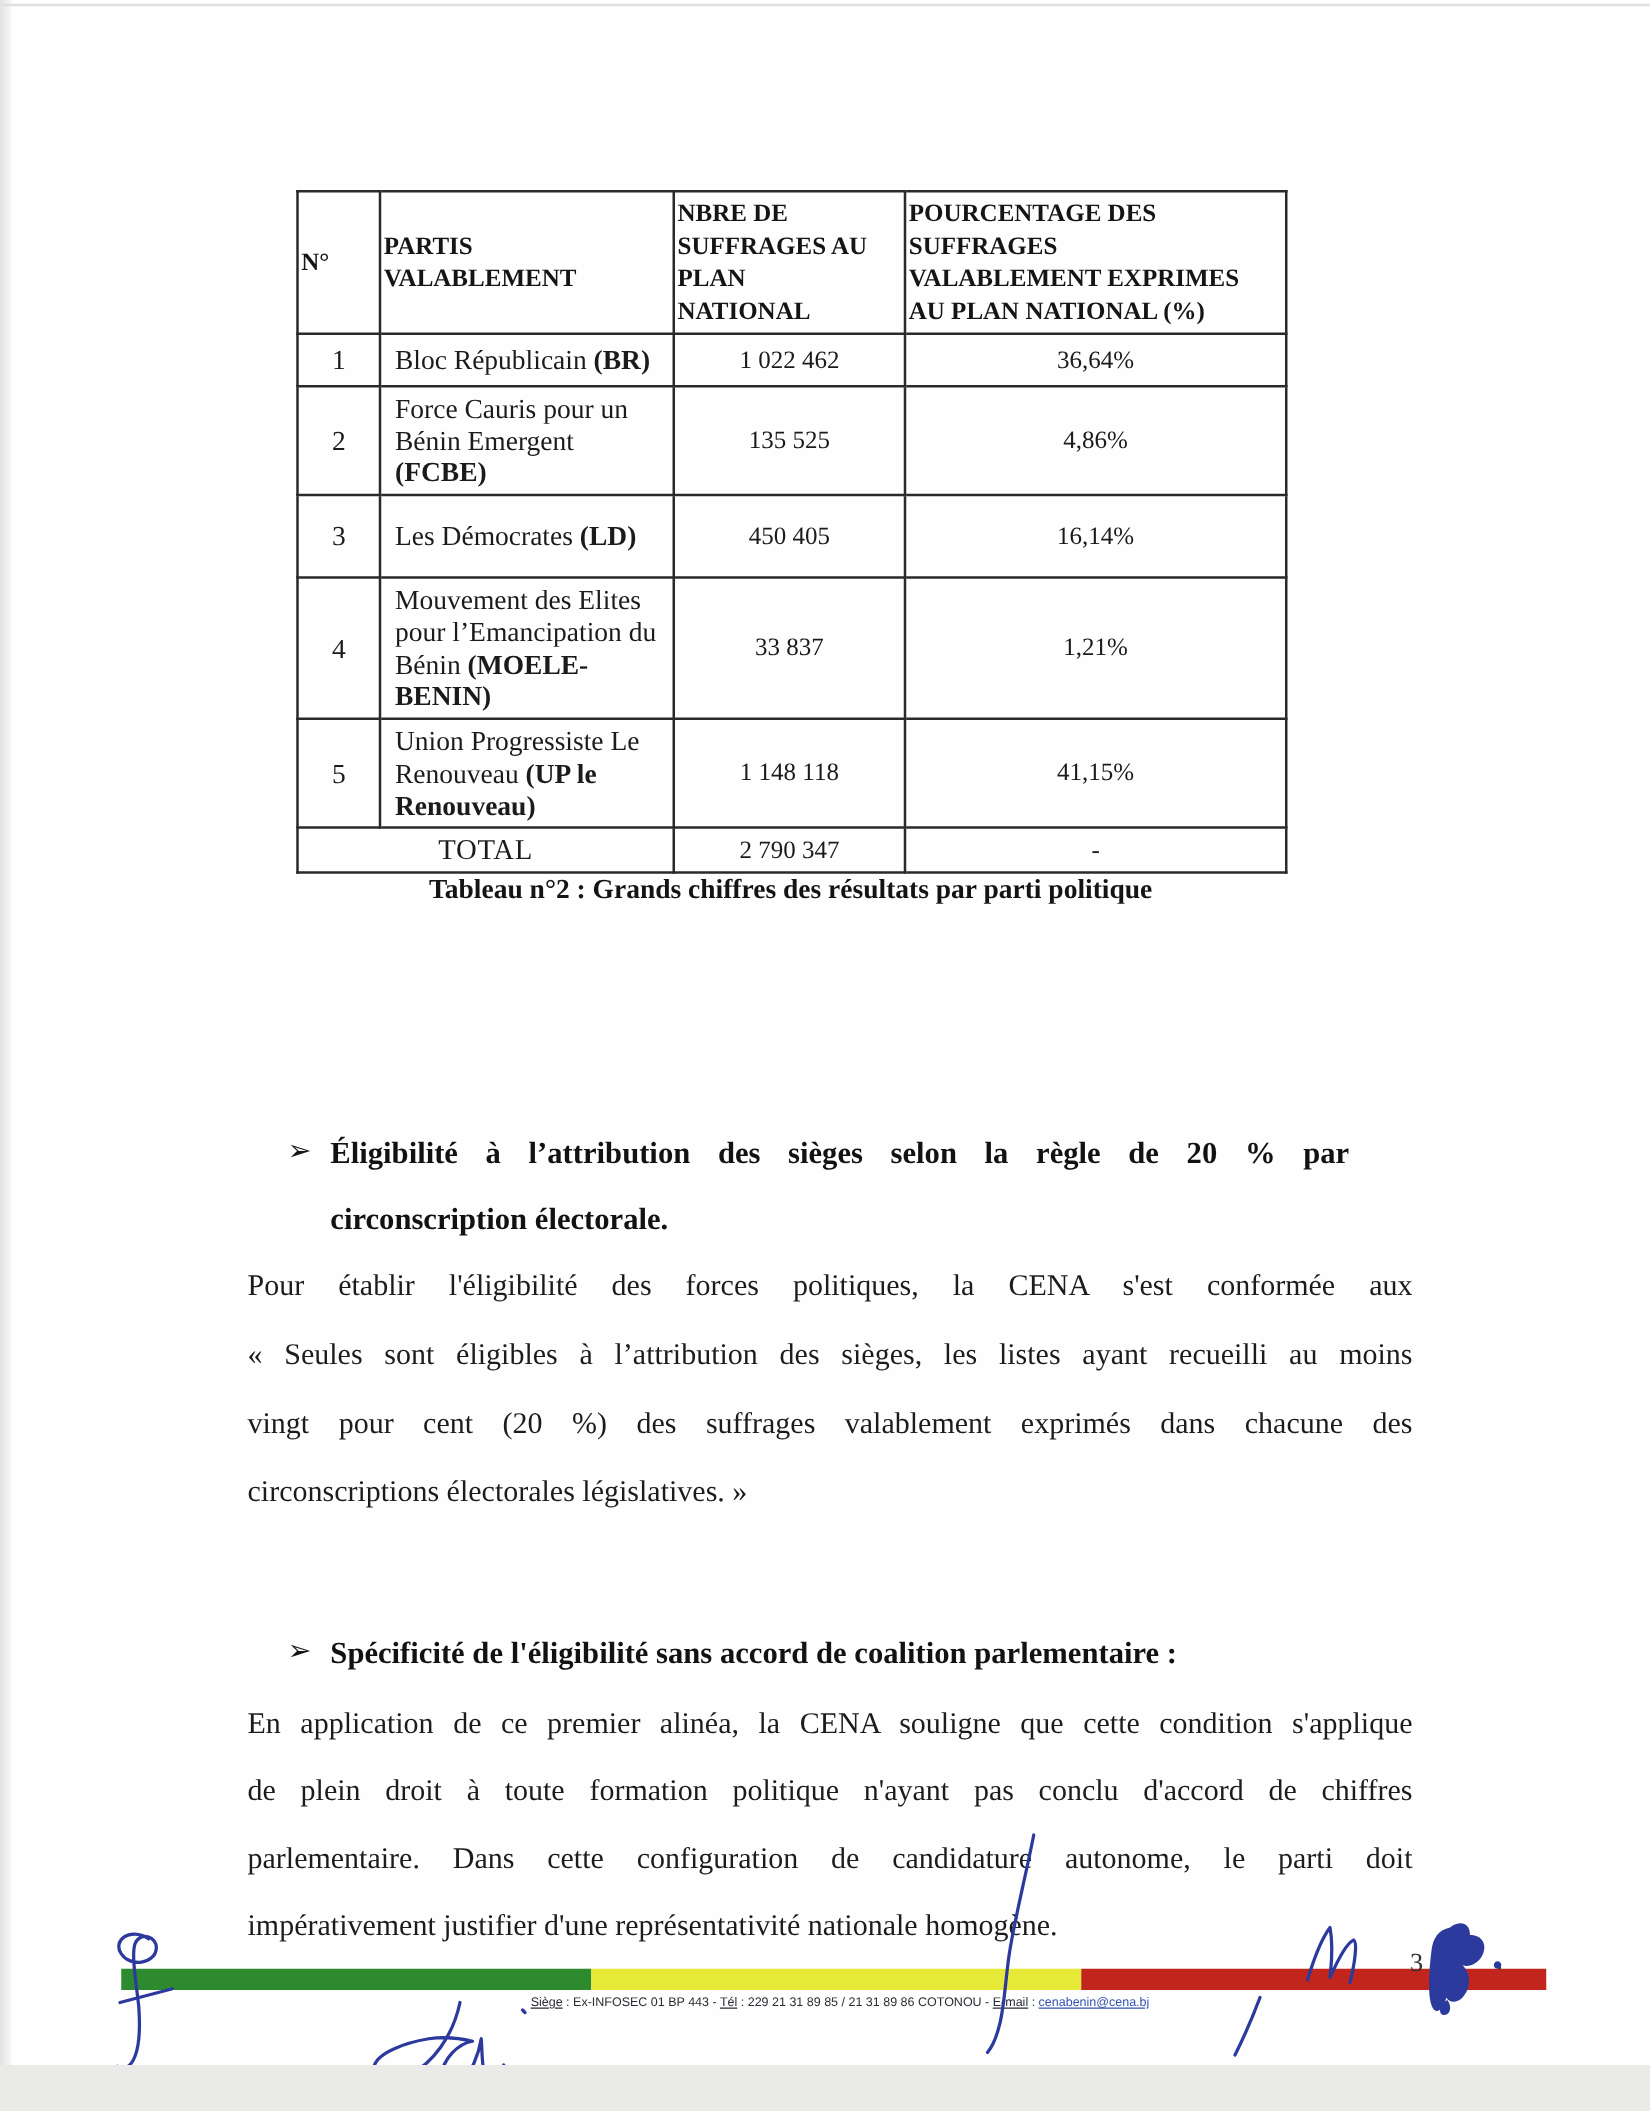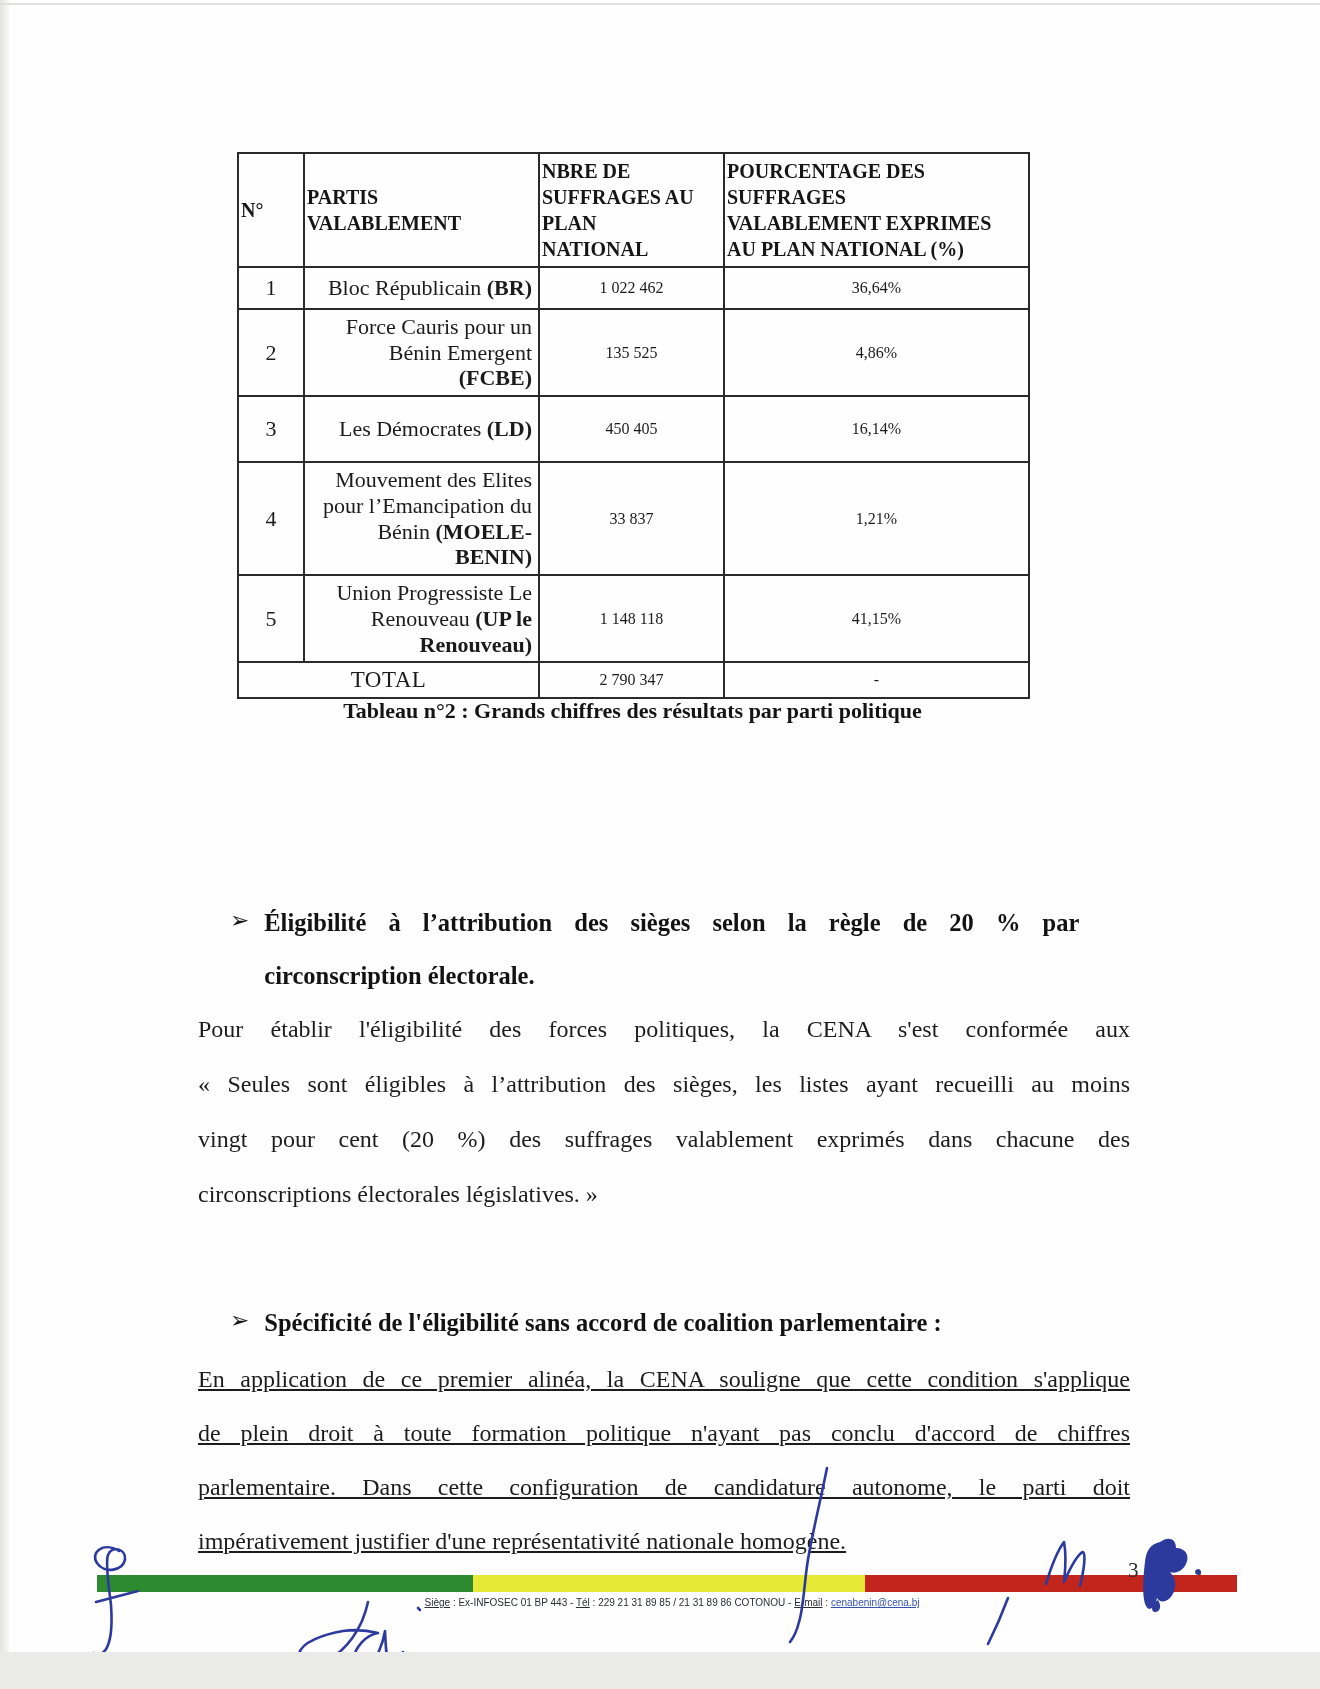--- a/index.html
+++ b/index.html
@@ -23,44 +23,44 @@
   .results-table th,.results-table td{border:2px solid #2a2a2a;}
   .results-table th{
     font-size:20px; font-weight:bold; text-align:left; vertical-align:middle;
     line-height:1.3; white-space:pre-line; padding:4px 2px; color:#151515;
   }
   tr.h-head{height:114px;}
   tr.r1{height:42px;} tr.r2{height:78px;} tr.r3{height:66px;}
   tr.r4{height:104px;} tr.r5{height:80px;} tr.rt{height:36px;}
   td.c-num{font-size:22px;text-align:center;vertical-align:middle;}
   td.c-party{
-    font-size:22px;text-align:right;vertical-align:middle;
+    font-size:22px;text-align:left;vertical-align:middle;
     padding:4px 6px 4px 11px;line-height:1.17;white-space:pre-line;border-radius:16px;
   }
   td.c-party .b{font-weight:bold;}
-  td.c-val{font-size:16px;text-align:center;vertical-align:middle;}
+  td.c-val{font-size:20px;text-align:center;vertical-align:middle;}
   td.c-total{font-size:23px;text-align:center;vertical-align:middle;letter-spacing:0.5px;}
 
   .caption{
     position:absolute;left:237px;top:698px;width:791px;
     text-align:center;font-weight:bold;font-size:22px;color:#141414;
   }
   .heading{
     position:absolute;left:198px;top:840px;width:940px;
     font-weight:bold;font-size:24.5px;color:#121212;
   }
   .bullet{position:absolute;display:flex;}
   .bullet .marker{font-size:23px;line-height:50px;color:#151515;flex:0 0 auto;}
   .bullet .btext{display:block;margin-left:15px;font-weight:bold;font-size:24.5px;line-height:53px;color:#121212;}
   .b1{left:230px;top:896px;}
   .b1 .btext{width:815px;}
   .b2{left:230px;top:1296px;}
   .para{position:absolute;left:198px;width:932px;font-size:24px;line-height:55px;color:#1c1c1c;}
   .p1{top:1002px;}
-  .p2{top:1352px;line-height:54px;text-decoration:underline;}
+  .p2{top:1352px;line-height:54px;}
   .jline{display:block;text-align:justify;text-align-last:justify;}
   .jline.last{text-align-last:left;}
 
   
   .flagbar{position:absolute;left:97px;top:1575px;width:1140px;height:17px;display:flex;}
   .flagbar .seg1{width:376px;height:100%;background:#2d8a2e;}
   .flagbar .seg2{width:392px;height:100%;background:#e6e935;}
   .flagbar .seg3{width:372px;height:100%;background:#c2251c;}
 
   .pagenum{position:absolute;left:1128px;top:1558px;font-size:21px;color:#30302f;}

